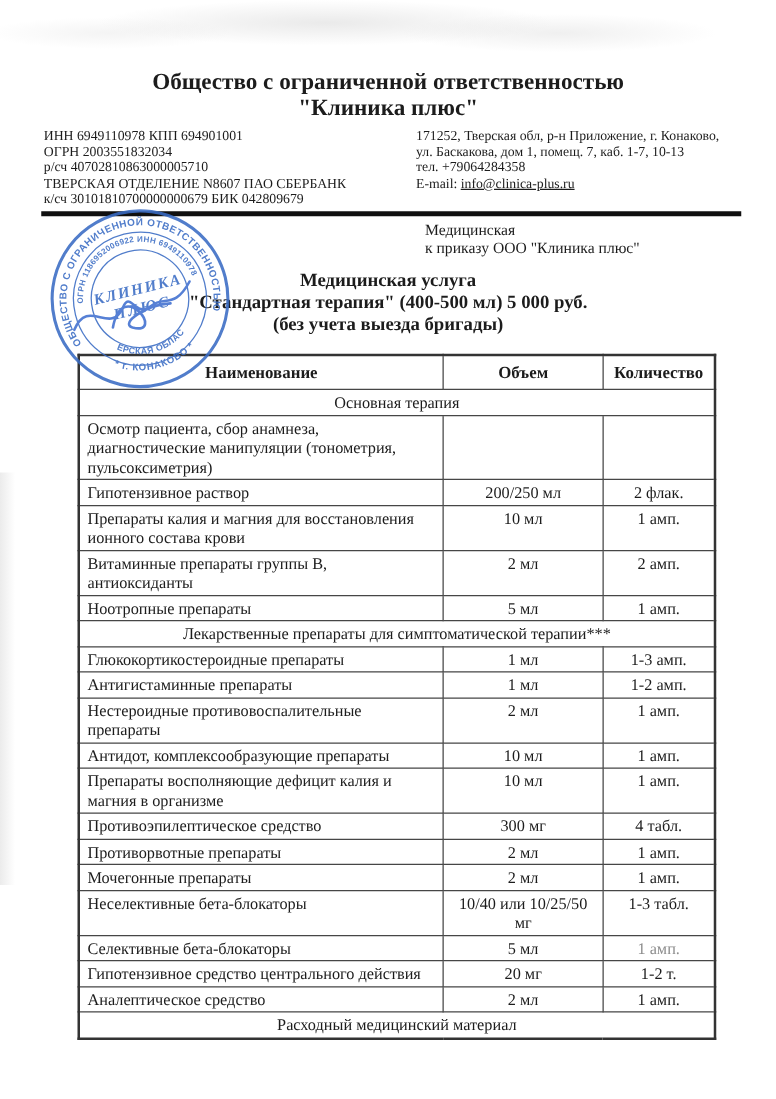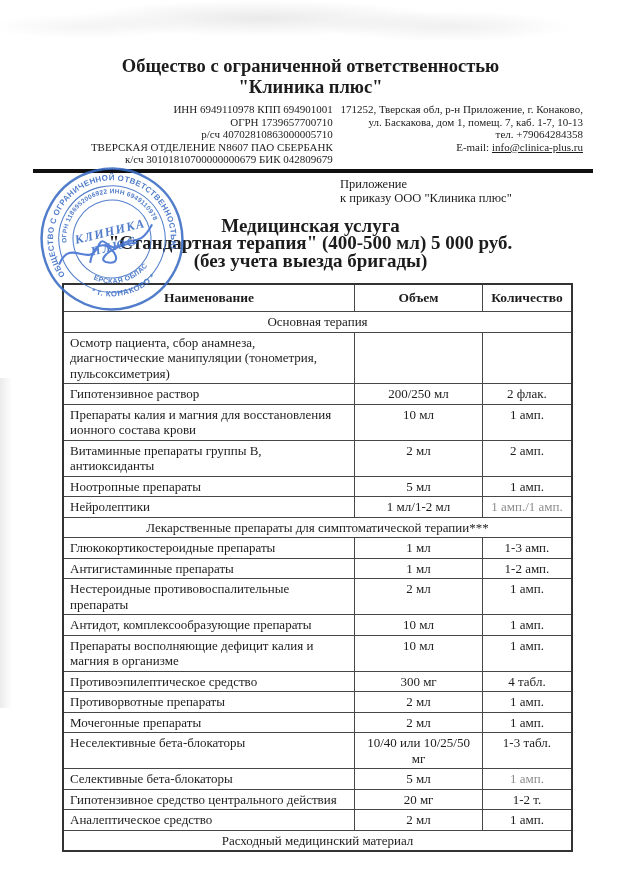--- a/index.html
+++ b/index.html
@@ -13,27 +13,27 @@
   .artifact-top { position:absolute; top:0; left:0; width:100%; height:48px; pointer-events:none;
     background:
       radial-gradient(ellipse 260px 26px at 42% 38%, rgba(185,185,185,.30), transparent 70%),
       radial-gradient(ellipse 180px 22px at 72% 55%, rgba(195,195,195,.26), transparent 70%),
       radial-gradient(ellipse 140px 18px at 14% 55%, rgba(205,205,205,.22), transparent 70%);
   }
   .artifact-left { position:absolute; left:0; top:378px; width:12px; height:330px; pointer-events:none;
     background:linear-gradient(to right, rgba(165,165,165,.22), transparent); }
 
   .company-name { text-align:center; padding-top:56px; font-weight:bold; font-size:18.5px; line-height:21px; }
-  .requisites { display:flex; justify-content:space-between; margin:5px 38px 0 35px; font-size:11px; line-height:12.6px;text-align:right; }
+  .requisites { display:flex; justify-content:space-between; margin:5px 38px 0 35px; font-size:11px; line-height:12.6px; }
   .req-col-left { width:300px; }
   .req-col-right { width:252px; }
   .email-link { text-decoration:underline; }
   .thick-rule { margin:3px 28px 0 33px; border-top:4px solid #101010; }
   .annex { margin:4px 0 0 340px; font-size:12.5px; line-height:14.5px; }
-  .doc-title { text-align:center; margin-top:11px; font-weight:bold; font-size:19px; line-height:17.5px; }
+  .doc-title { text-align:center; margin-top:11px; font-weight:bold; font-size:15px; line-height:17.5px; }
 
   table.services { border-collapse:collapse; table-layout:fixed; width:511px; margin:14px 0 0 62px;
     border:2px solid #333; }
   table.services th, table.services td { border:1px solid #464646; }
   table.services th { font-size:13.5px; font-weight:bold; padding:5px 4px; text-align:center;border-radius:10px; }
   table.services td { font-size:13px; line-height:15.5px; padding:2px 6px; vertical-align:top; }
   td.section-cell { text-align:center; padding:2px 4px; }
   td.vol-cell, td.qty-cell { text-align:center; }
   td.qty-cell.faded { color:#8d8d8d; }
   .col-name { width:57.3%; } .col-vol { width:25.1%; } .col-qty { width:17.6%; }
@@ -49,37 +49,37 @@
   <div class="artifact-left"></div>
 
   <div class="company-name">
     <div>Общество с ограниченной ответственностью</div>
     <div>"Клиника плюс"</div>
   </div>
 
   <div class="requisites">
     <div class="req-col-left">
       <div>ИНН 6949110978 КПП 694901001</div>
-      <div>ОГРН  1739657700710</div>
+      <div>ОГРН  2003551832034</div>
       <div>р/сч 40702810863000005710</div>
       <div>ТВЕРСКАЯ ОТДЕЛЕНИЕ N8607 ПАО СБЕРБАНК</div>
       <div>к/сч 30101810700000000679 БИК 042809679</div>
     </div>
     <div class="req-col-right">
       <div>171252, Тверская обл, р-н Приложение, г. Конаково,</div>
       <div>ул. Баскакова, дом 1, помещ. 7, каб. 1-7, 10-13</div>
       <div>тел. +79064284358</div>
       <div><span>E-mail: </span><span class="email-link">info@clinica-plus.ru</span></div>
     </div>
   </div>
 
   <div class="thick-rule"></div>
 
   <div class="annex">
-    <div>Приложение</div>
+    <div>Медицинская</div>
     <div>к приказу ООО "Клиника плюс"</div>
   </div>
 
   <div class="doc-title">
     <div>Медицинская услуга</div>
     <div>"Стандартная терапия" (400-500 мл) 5 000 руб.</div>
     <div>(без учета выезда бригады)</div>
   </div>
 
   <table class="services">
@@ -118,25 +118,20 @@
           <td class="name-cell">Витаминные препараты группы В, антиоксиданты</td>
           <td class="vol-cell">2 мл</td>
           <td class="qty-cell">2 амп.</td>
         </tr>
         <tr>
           <td class="name-cell">Ноотропные препараты</td>
           <td class="vol-cell">5 мл</td>
           <td class="qty-cell">1 амп.</td>
         </tr>
         <tr>
-          <td class="name-cell">Нейролептики</td>
-          <td class="vol-cell">1 мл/1-2 мл</td>
-          <td class="qty-cell faded">1 амп./1 амп.</td>
-        </tr>
-        <tr>
           <td colspan="3" class="section-cell">Лекарственные препараты для симптоматической терапии***</td>
         </tr>
         <tr>
           <td class="name-cell">Глюкокортикостероидные препараты</td>
           <td class="vol-cell">1 мл</td>
           <td class="qty-cell">1-3 амп.</td>
         </tr>
         <tr>
           <td class="name-cell">Антигистаминные препараты</td>
           <td class="vol-cell">1 мл</td>

